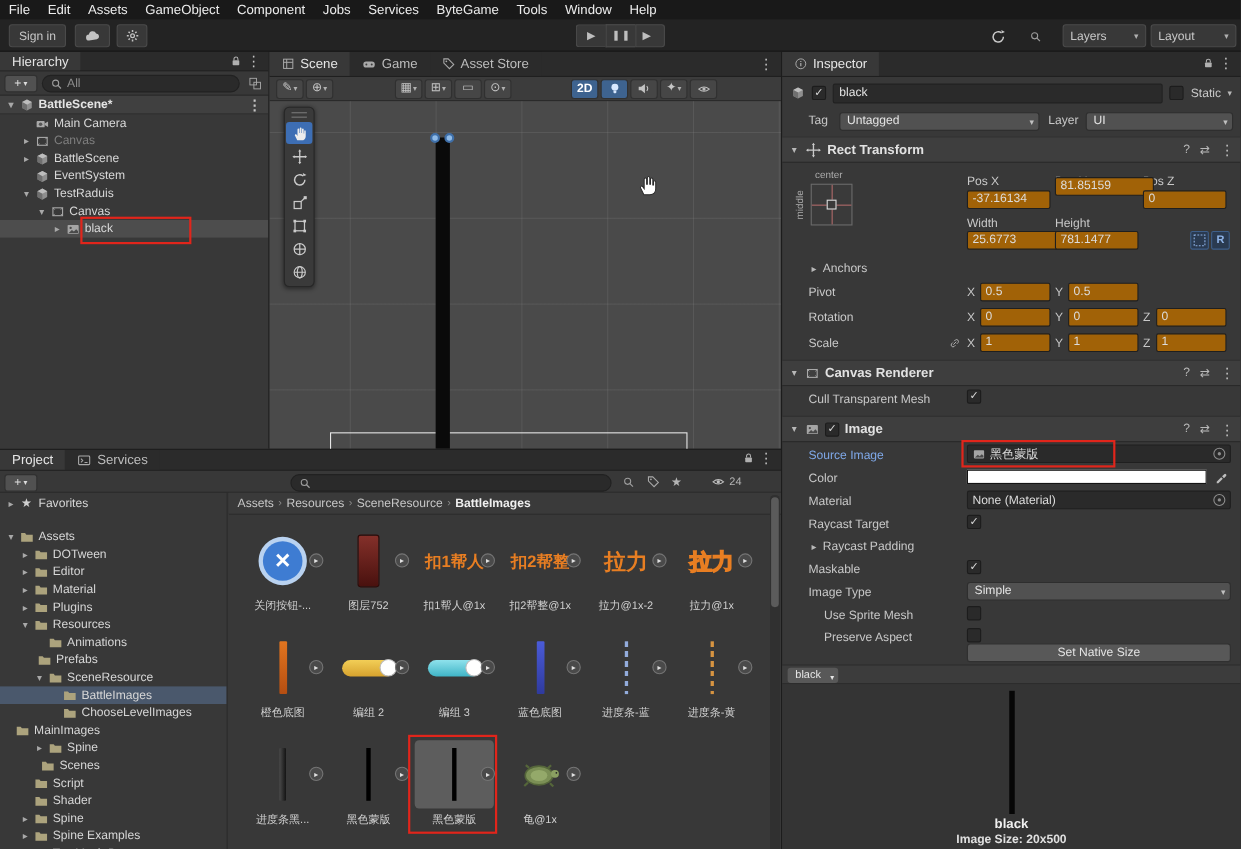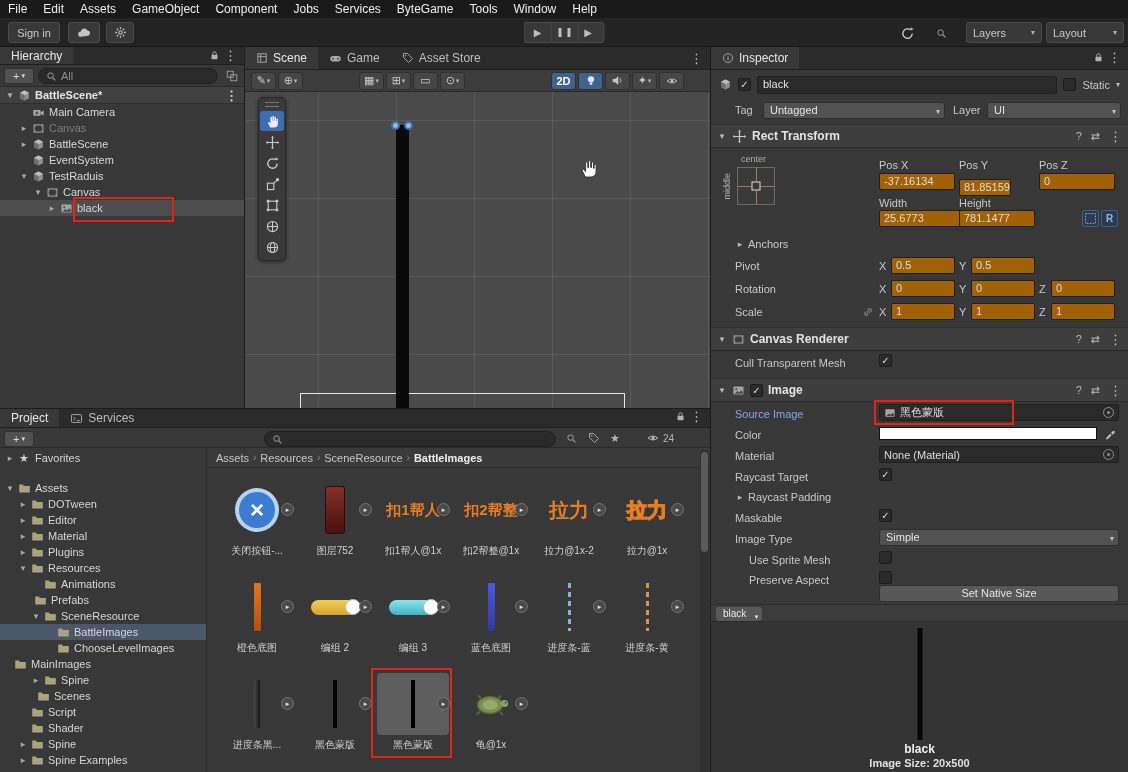--- a/index.html
+++ b/index.html
@@ -39,21 +39,21 @@
 .tw{width:12px;font-size:9px;color:#A8A8A8;text-align:center;flex:none}
 .oicn{width:16px;flex:none;display:flex;justify-content:center;margin-right:3px}
 
 #scene{position:absolute;left:245px;top:47px;width:465px;height:361px;background:#383838;overflow:hidden}
 #scene-toolbar{position:absolute;left:0;top:23px;width:100%;height:22px;background:#3C3C3C;border-bottom:1px solid #282828;display:flex;align-items:center;padding-left:6px}
 .sbtn{height:18px;min-width:25px;background:#464646;border:1px solid #303030;border-radius:3px;margin-right:2px;display:flex;align-items:center;justify-content:center;padding:0 3px;color:#C6C6C6;gap:1px}
 .sbtn.active{background:#3E638F;color:#FFF}
 .sbtn .glyph{font-size:11px;line-height:1}
 .sbtn .mini-caret{font-size:7px;color:#B0B0B0}
 .sbtn.gap{margin-left:54px}
-.sbtn.gap2{margin-left:84px}
+.sbtn.gap2{margin-left:52px}
 .lbl2d{font-size:11px;font-weight:bold}
 #scene-canvas{position:absolute;left:0;top:45px;right:0;bottom:0;background:#4A4A4A;overflow:hidden;background-image:linear-gradient(rgba(150,150,150,.18) 1px,transparent 1px),linear-gradient(90deg,rgba(150,150,150,.18) 1px,transparent 1px);background-size:78px 78px;background-position:-5px 28px}
 #toolstrip{position:absolute;left:13px;top:50px;width:28px;background:#3A3A3A;border:1px solid #272727;border-radius:5px;padding:3px 1px 2px;z-index:4;box-shadow:0 1px 4px rgba(0,0,0,.45)}
 .strip-grip{width:14px;height:5px;border-top:1.5px solid #787878;border-bottom:1.5px solid #787878;margin:1px auto 4px}
 .tool{width:24px;height:20px;display:flex;align-items:center;justify-content:center;border-radius:3px;margin:0 auto 1px}
 .tool.active{background:#3D6EB4}
 #blackbar{position:absolute;left:151px;top:33px;width:13px;height:283px;background:#0A0A0A;z-index:2}
 .bhandle{position:absolute;width:9px;height:9px;border-radius:50%;background:#8FBBE8;border:2px solid #3F6FA8;z-index:3}
 #whiterect{position:absolute;left:55px;top:301px;width:325px;height:60px;border:1px solid #E6E6E6;z-index:1}
 #handcursor{position:absolute;left:333px;top:66px;z-index:5}
@@ -923,21 +923,21 @@
     <span class="vertlbl" style="left:11px;top:126px">middle</span>
     <div class="anchorbox">
         <i class="ah"></i>
         <i class="av"></i>
         <i class="ac"></i>
       </div>
     <span class="ip-label" style="left:168px;top:110px">Pos X</span>
     <span class="ip-label" style="left:248px;top:110px">Pos Y</span>
     <span class="ip-label" style="left:328px;top:110px">Pos Z</span>
     <div class="fld" style="left:168px;top:126px;width:76px">-37.16134</div>
-    <div class="fld" style="left:248px;top:132px;width:52px">81.85159</div>
+    <div class="fld" style="left:248px;top:114px;width:90px">81.85159</div>
     <div class="fld" style="left:328px;top:126px;width:76px">0</div>
     <span class="ip-label" style="left:168px;top:148px">Width</span>
     <span class="ip-label" style="left:248px;top:148px">Height</span>
     <div class="fld" style="left:168px;top:163px;width:91px">25.6773</div>
     <div class="fld" style="left:248px;top:163px;width:76px">781.1477</div>
     <div class="bpbtn" style="left:371px;top:163px" id="ic-blueprint">
         <svg width="13" height="13" viewBox="0 0 16 16">
           <rect x="2" y="2" width="12" height="12" fill="none" stroke="#8FB4E8" stroke-width="1.2" stroke-dasharray="2 1.6"></rect>
         </svg>
       </div>

